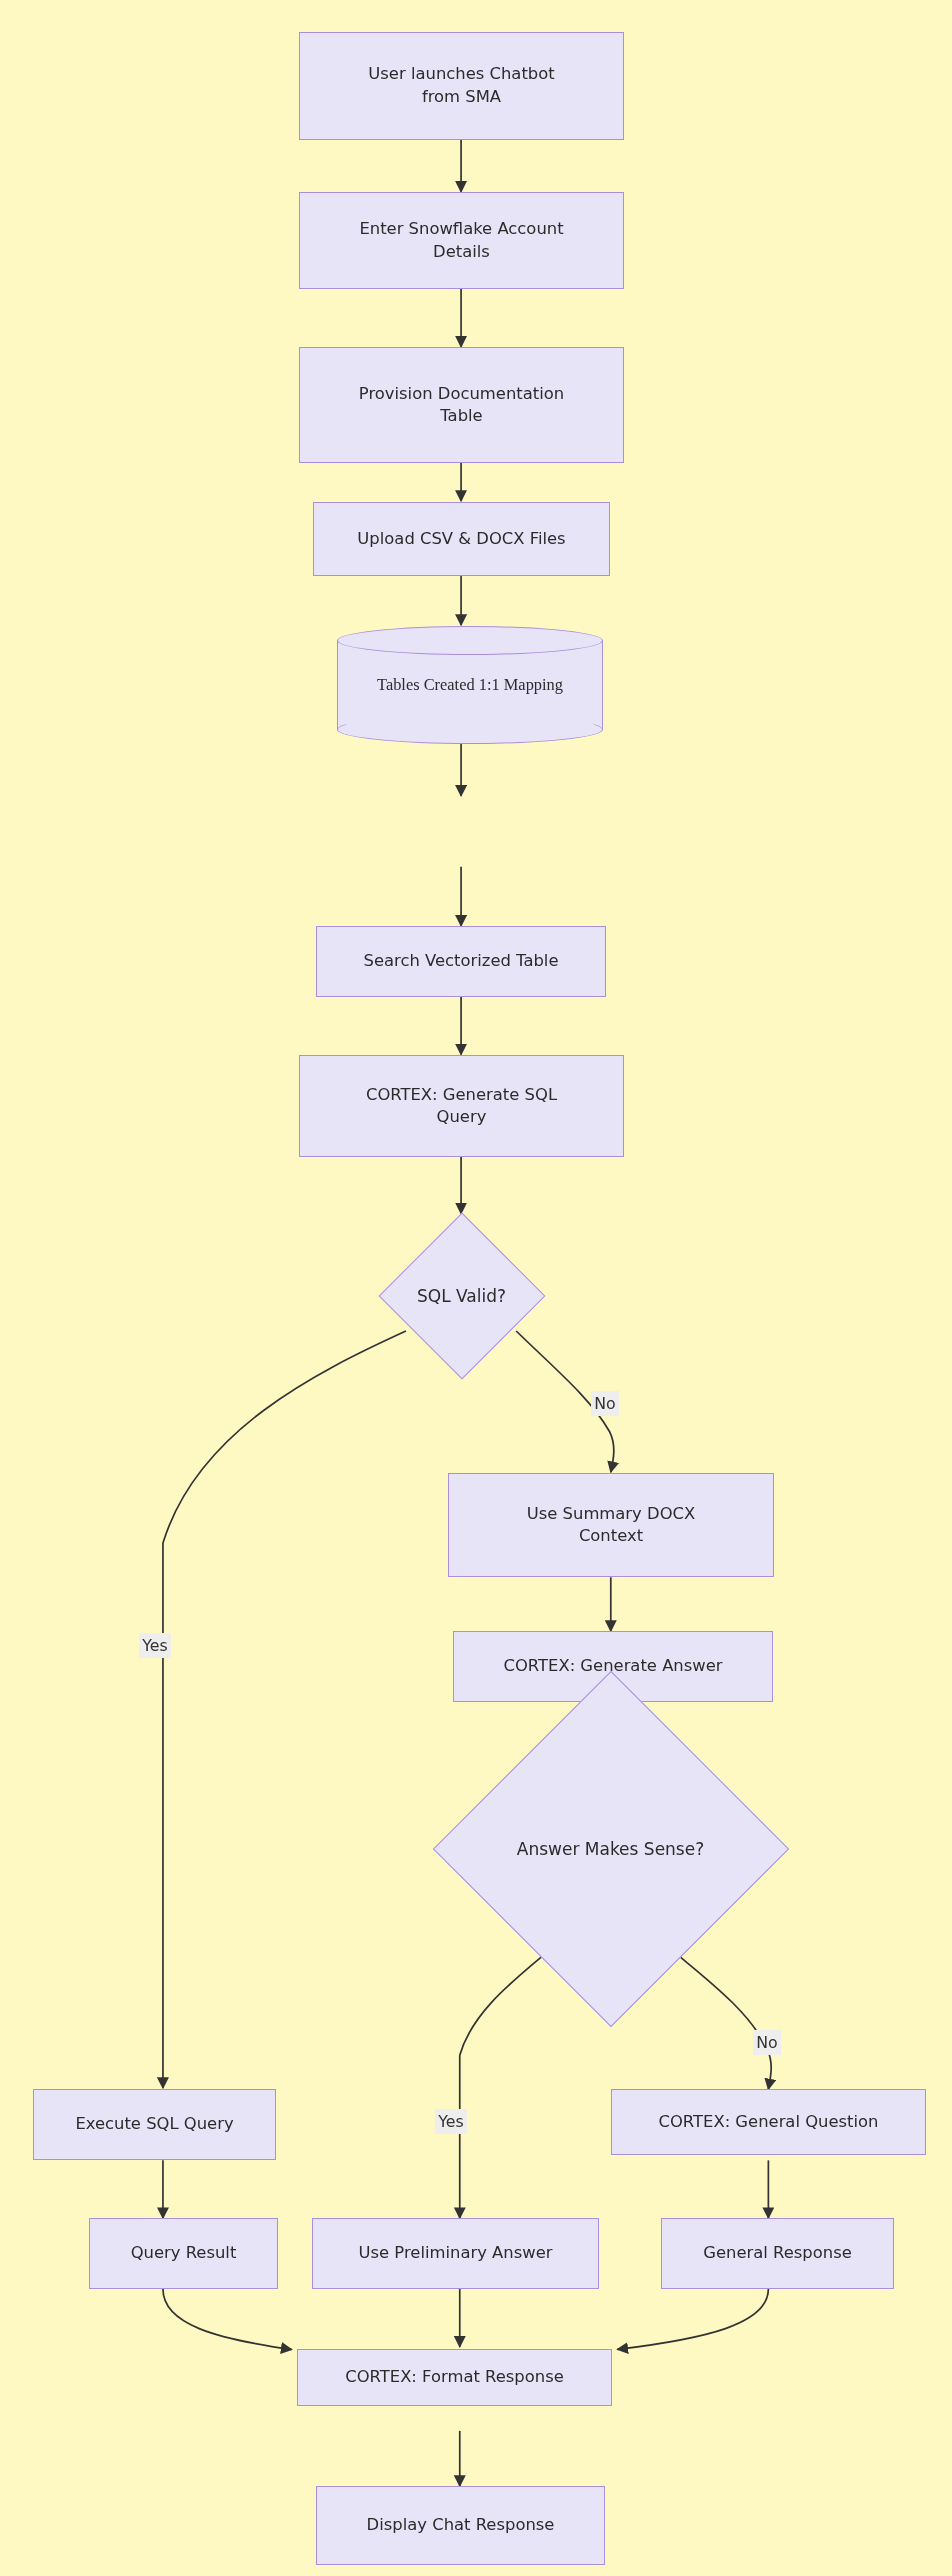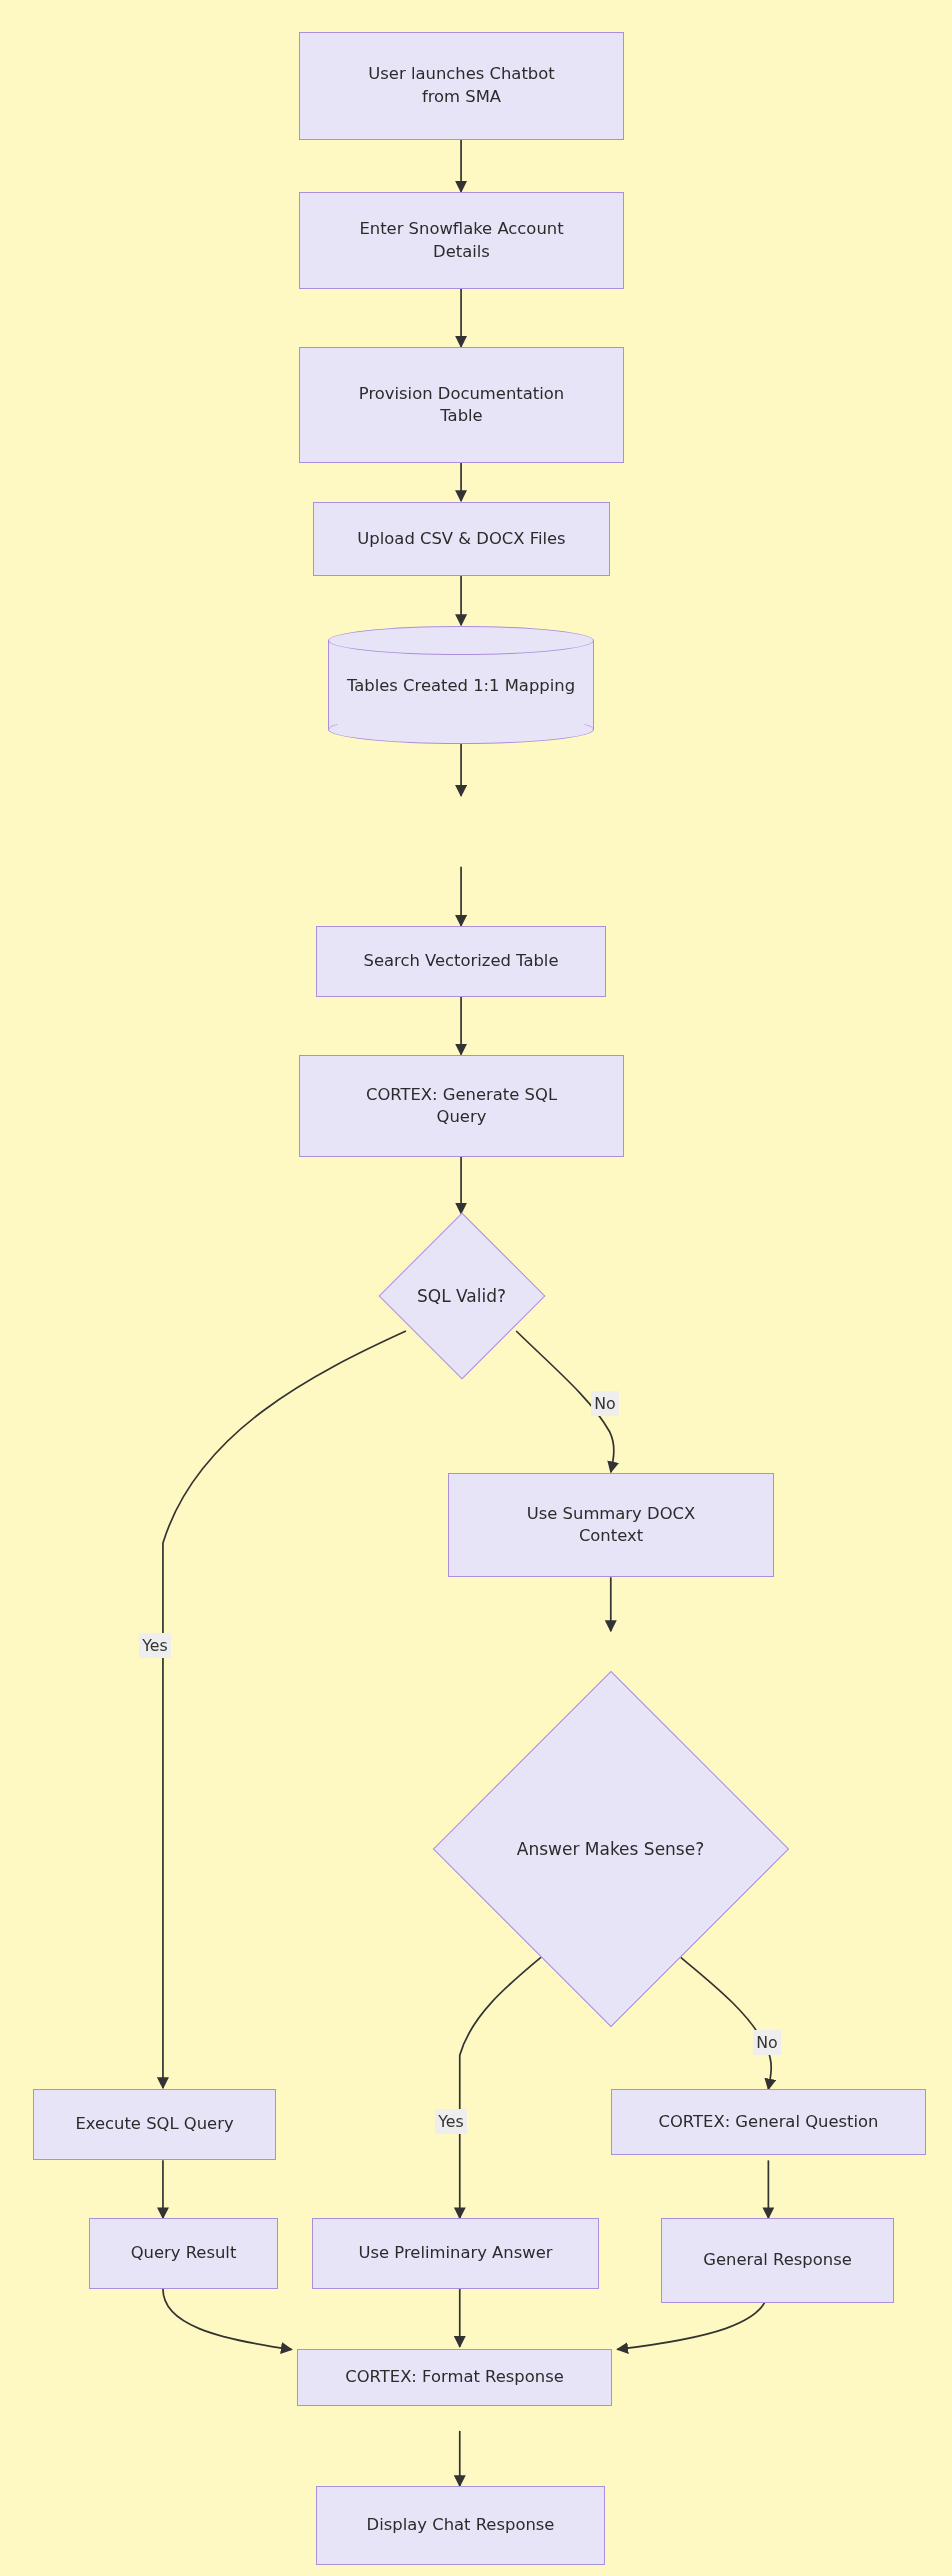--- a/index.html
+++ b/index.html
@@ -201,21 +201,21 @@
 
   <div class="node" style="left:299px; top:347px; width:325px; height:116px;">
     <span class="nlabel">Provision Documentation
 Table</span>
   </div>
 
   <div class="node" style="left:313px; top:502px; width:297px; height:74px;">
     <span class="nlabel">Upload CSV &amp; DOCX Files</span>
   </div>
 
-  <div class="cyl" style="left:328px; top:626px; width:266px; height:118px;">
+  <div class="cyl" style="left:337px; top:626px; width:266px; height:118px;font-family:Liberation Serif, serif;">
     <div class="cyl-body"></div>
     <div class="cyl-bottom"></div>
     <div class="cyl-top"></div>
     <div class="cyl-text">Tables Created 1:1 Mapping</div>
   </div>
 
 
   <div class="node" style="left:316px; top:926px; width:290px; height:71px;">
     <span class="nlabel">Search Vectorized Table</span>
   </div>
@@ -231,20 +231,23 @@
   </div>
 
   <span class="edge-label" style="left:139px; top:1633px;">Yes</span>
   <span class="edge-label" style="left:591px; top:1391px;">No</span>
 
   <div class="node" style="left:448px; top:1473px; width:326px; height:104px;">
     <span class="nlabel">Use Summary DOCX
 Context</span>
   </div>
 
+  <div class="node" style="left:453px; top:1631px; width:320px; height:71px;">
+    <span class="nlabel">CORTEX: Generate Answer</span>
+  </div>
 
   <div class="dia" style="left:433px; top:1723px; width:355px; height:252px;">
     <div class="dia-shape" style="width:71%; height:100%;"></div>
     <div class="dia-text">Answer Makes Sense?</div>
   </div>
 
   <span class="edge-label" style="left:435px; top:2109px;">Yes</span>
   <span class="edge-label" style="left:753px; top:2030px;">No</span>
 
   <div class="node" style="left:33px; top:2089px; width:243px; height:71px;">
@@ -256,21 +259,21 @@
   </div>
 
   <div class="node" style="left:60px; top:2218px; width:189px; height:71px;margin-left:29px;">
     <span class="nlabel">Query Result</span>
   </div>
 
   <div class="node" style="left:312px; top:2218px; width:287px; height:71px;">
     <span class="nlabel">Use Preliminary Answer</span>
   </div>
 
-  <div class="node" style="left:661px; top:2218px; width:233px; height:85px;">
+  <div class="node" style="left:661px; top:2218px; width:233px; height:71px;">
     <span class="nlabel">General Response</span>
   </div>
 
   <div class="node" style="left:297px; top:2349px; width:315px; height:57px;">
     <span class="nlabel">CORTEX: Format Response</span>
   </div>
 
   <div class="node" style="left:316px; top:2486px; width:289px; height:79px;">
     <span class="nlabel">Display Chat Response</span>
   </div>

